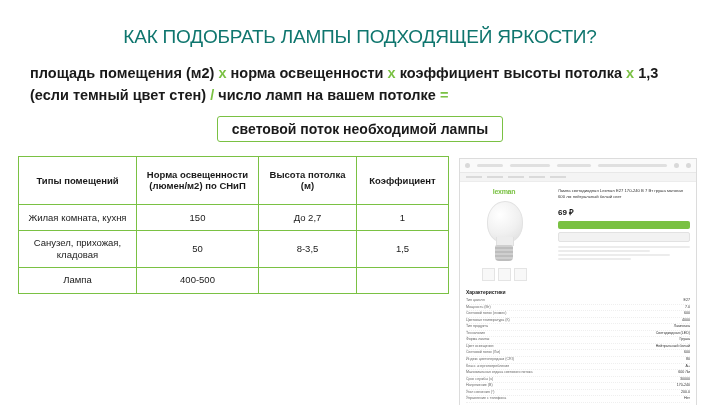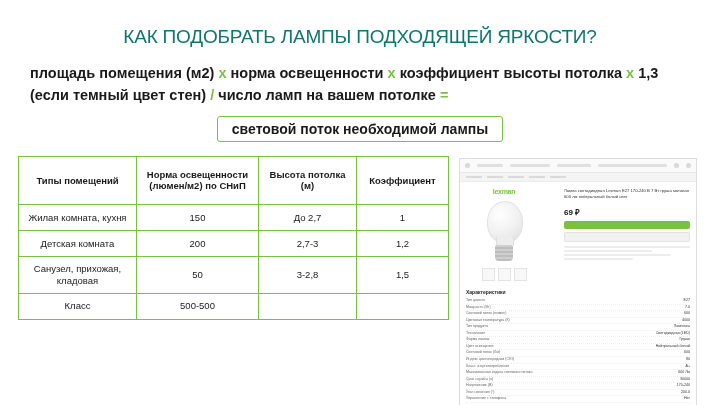--- a/index.html
+++ b/index.html
@@ -133,21 +133,21 @@
   }
   .shot-green-strip i {
     display: block;
     height: 2px;
     width: 16px;
     background: #dadada;
   }
   .shot-body {
     display: flex;
     padding: 6px;
-    gap: 22px;
+    gap: 16px;
   }
   .shot-logo {
     font-size: 7px;
     font-weight: bold;
     color: #222;
     letter-spacing: -0.3px;
     margin-bottom: 4px;
   }
   .shot-logo span { color: #7ac143; }
   .bulb-wrap {
@@ -294,34 +294,28 @@
         </tr>
       </thead>
       <tbody>
         <tr>
           <td>Жилая комната, кухня</td>
           <td class="c">150</td>
           <td class="c">До 2,7</td>
           <td class="c">1</td>
         </tr>
         <tr>
-          <td>Детская комната</td>
-          <td class="c">200</td>
-          <td class="c">2,7-3</td>
-          <td class="c">1,2</td>
-        </tr>
-        <tr>
           <td>Санузел, прихожая, кладовая</td>
           <td class="c">50</td>
-          <td class="c">3-2,8</td>
+          <td class="c">8-3,5</td>
           <td class="c">1,5</td>
         </tr>
         <tr>
-          <td>Класс</td>
-          <td class="c">500-500</td>
+          <td>Лампа</td>
+          <td class="c">400-500</td>
           <td class="c"></td>
           <td class="c"></td>
         </tr>
       </tbody>
     </table>
 
     <div class="shot">
       <div class="shot-topbar">
         <span class="dot"></span>
         <span class="tline" style="width:26px"></span>

